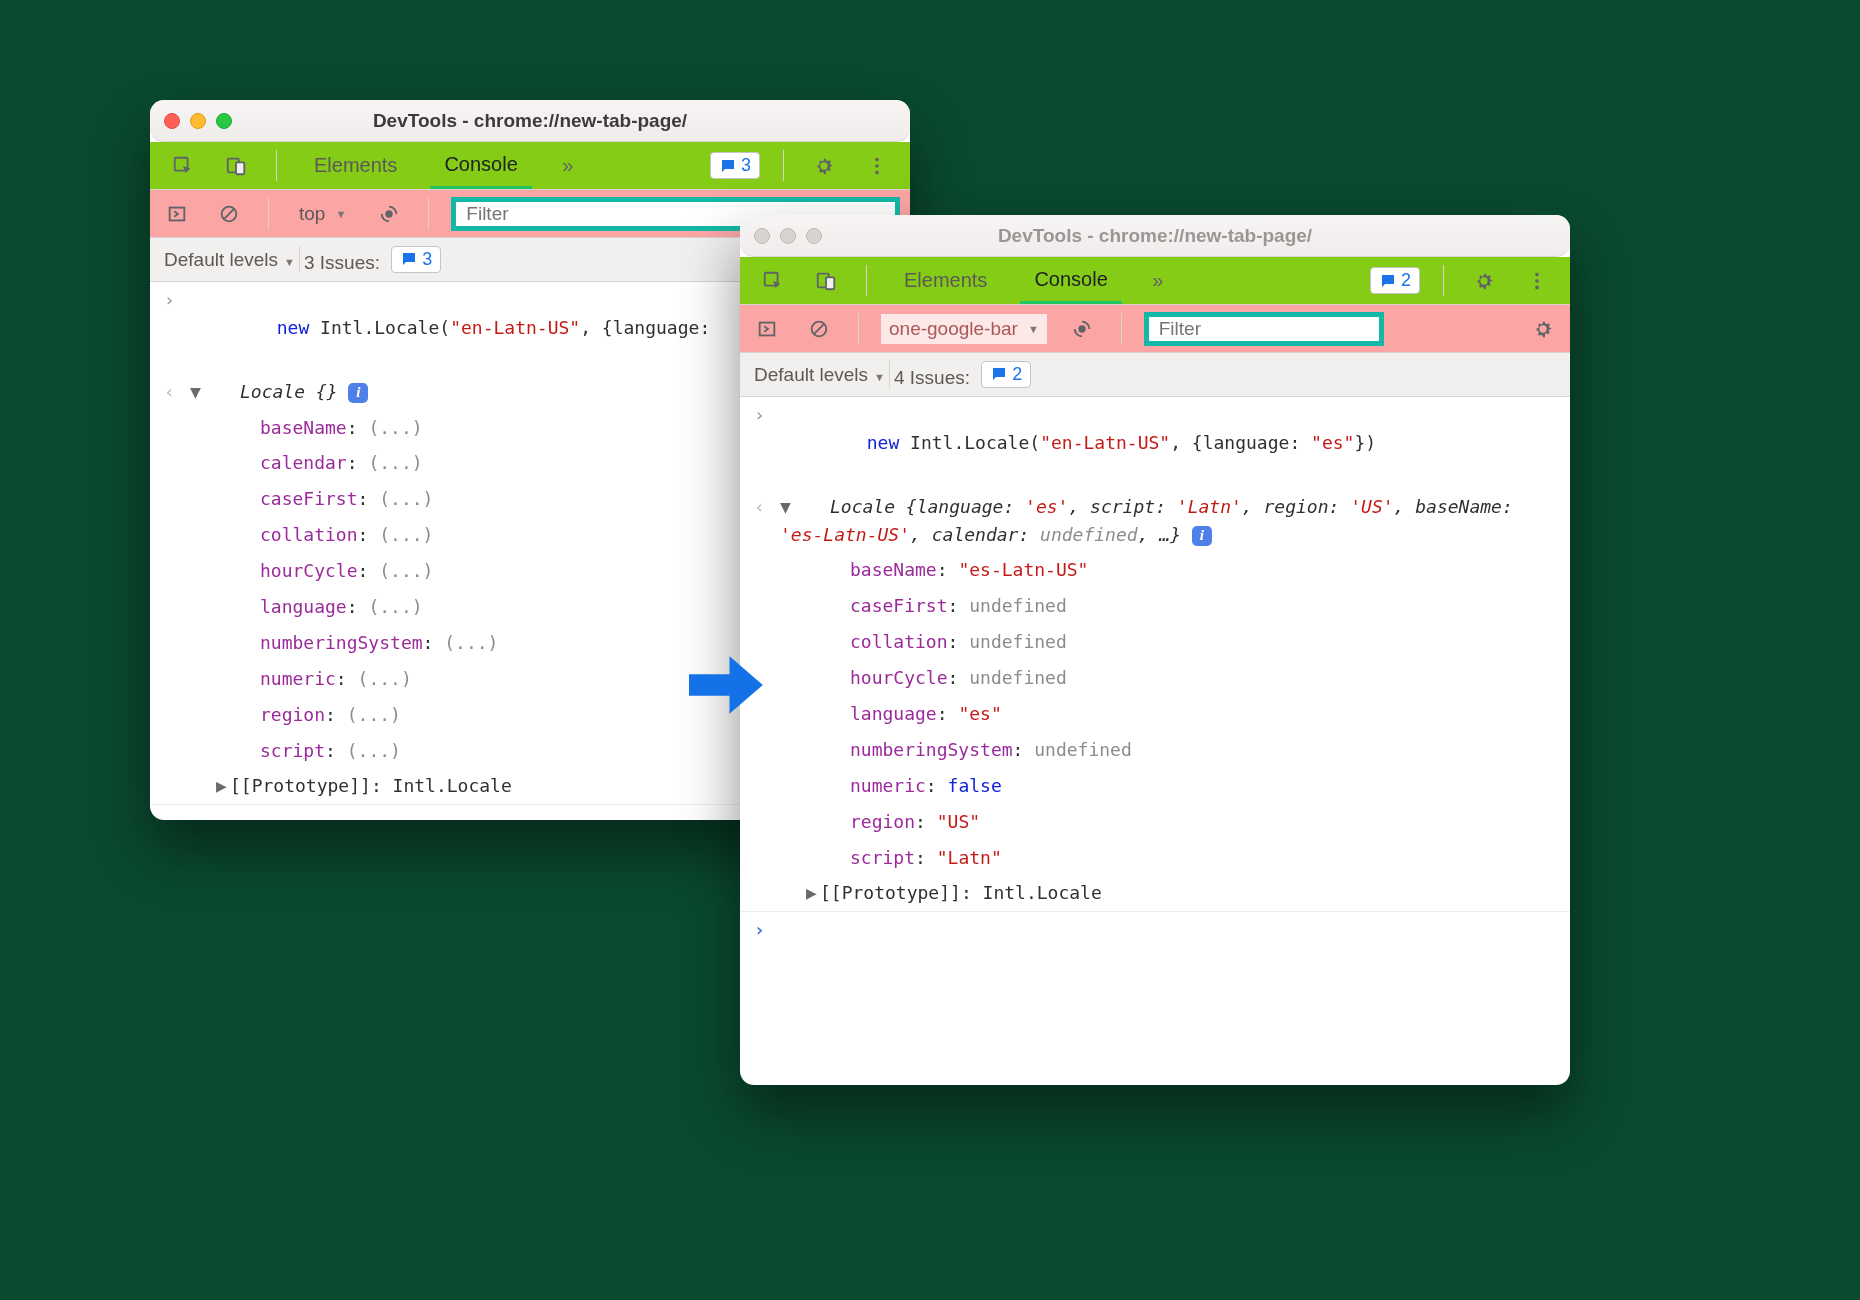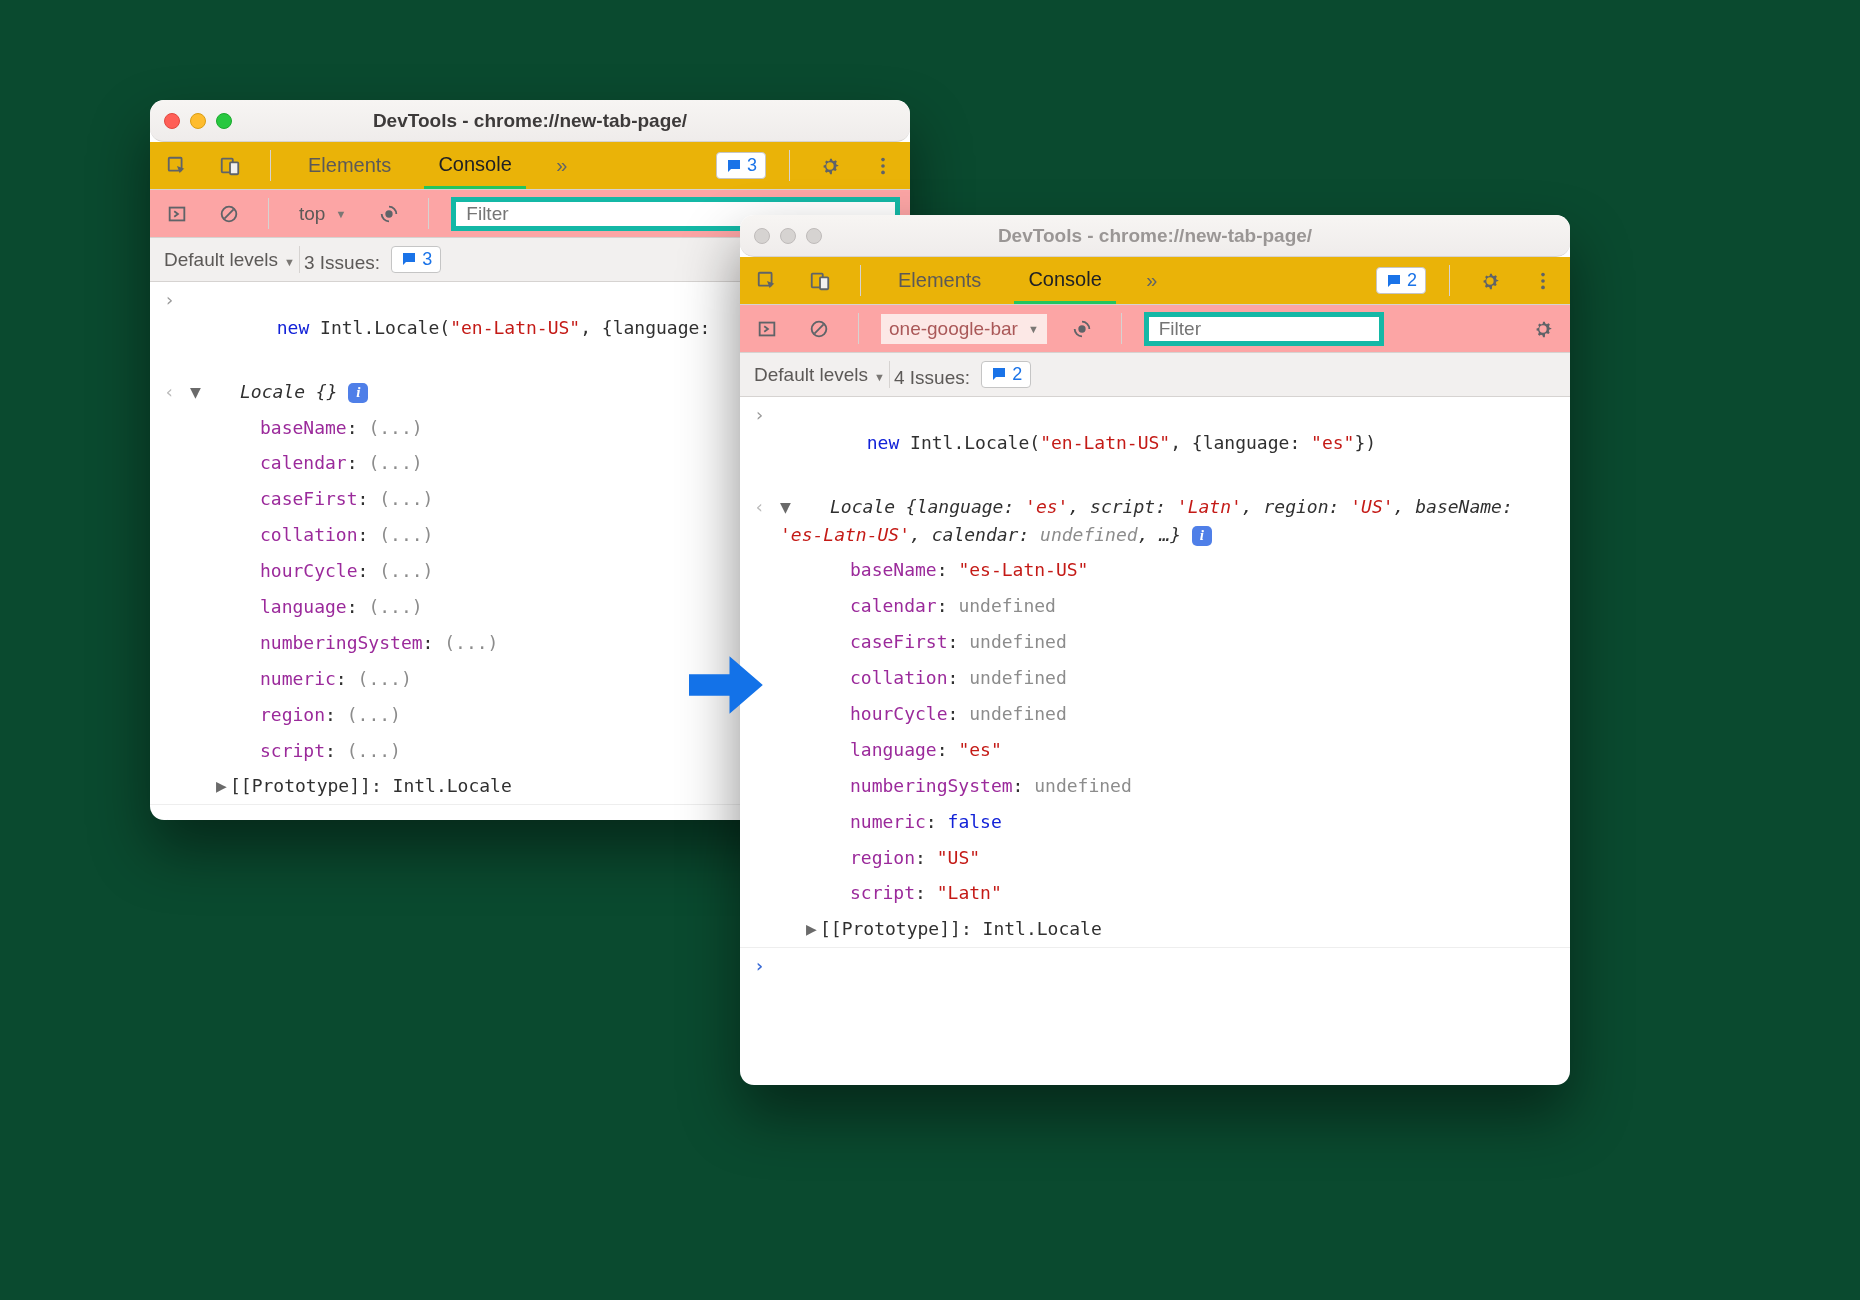--- a/index.html
+++ b/index.html
@@ -40,23 +40,23 @@
     position: absolute; left: 0; right: 0;
     text-align: center;
     font-size: 19px; font-weight: 600; color: #3d3a3a;
     pointer-events: none;
   }
   .wtitle.dim { color: #9a9695; }
   .toolbar {
     height: 48px;
     border-bottom: 1px solid #d6d3d1;
     display: flex; align-items: center;
-    padding: 0 10px;
+    padding: 0 16px;
     gap: 19px;
-    background: #eab308;
+    background: #84cc16;
     font-size: 20px;
     color: #5c5957;
   }
   .sep { width: 1px; align-self: stretch; margin: 8px 4px; background: #d6d3d1; }
   .tab { padding: 0 14px; height: 100%; display: flex; align-items: center; cursor: pointer; }
   .tab.active { color: #202124; font-weight: 400; border-bottom: 3px solid #22c55e; }
   .iconbtn { width: 34px; height: 34px; display: flex; align-items: center; justify-content: center; cursor: pointer; color: #5f6368; }
   .iconbtn svg { width: 22px; height: 22px; }
   .badge {
     display: inline-flex; align-items: center; gap: 4px;
@@ -378,24 +378,20 @@
       <div class="gutter" style="color:#bbb">‹</div>
       <div class="code" id="right-summary"><span class="tri">▼</span><span class="italic">Locale {language: <span class="str">'es'</span>, script: <span class="str">'Latn'</span>, region: <span class="str">'US'</span>, baseName: <span class="str">'es-Latn-US'</span>, calendar: <span class="undf">undefined</span>, …} </span><span class="info-badge">i</span></div>
     </div>
     <div class="obj-tree" id="right-props">
         <div class="cline noborder">
           <div class="gutter"></div>
           <div class="code prow"><span class="prop">baseName</span>: <span class="str">"es-Latn-US"</span></div>
         </div>
         <div class="cline noborder">
           <div class="gutter"></div>
-          <div class="code prow"><span class="prop">calendar</span>: <span class="undf">undefined</span></div>
-        </div>
-        <div class="cline noborder">
-          <div class="gutter"></div>
           <div class="code prow"><span class="prop">caseFirst</span>: <span class="undf">undefined</span></div>
         </div>
         <div class="cline noborder">
           <div class="gutter"></div>
           <div class="code prow"><span class="prop">collation</span>: <span class="undf">undefined</span></div>
         </div>
         <div class="cline noborder">
           <div class="gutter"></div>
           <div class="code prow"><span class="prop">hourCycle</span>: <span class="undf">undefined</span></div>
         </div>

